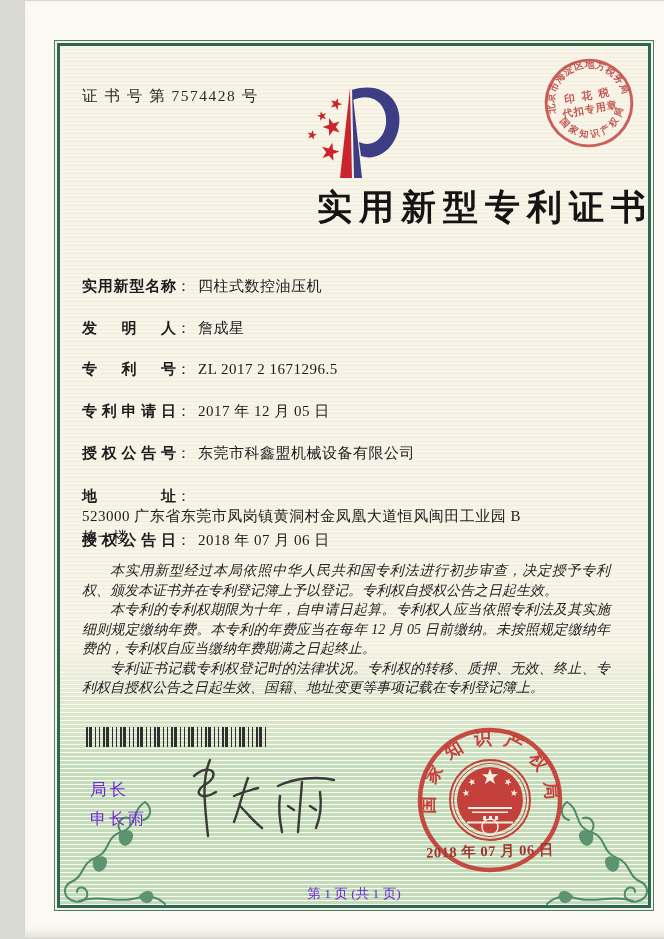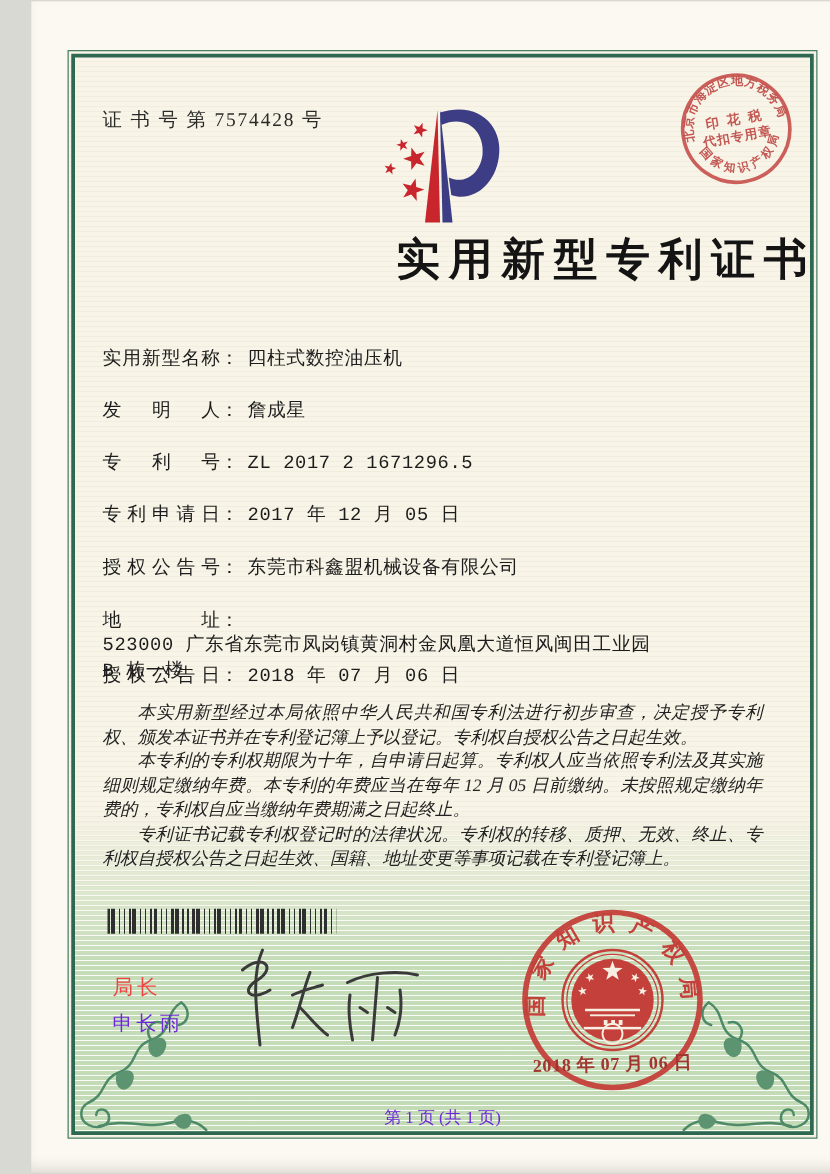--- a/index.html
+++ b/index.html
@@ -30,39 +30,39 @@
     left:30px;top:40px;width:600px;height:871px;box-sizing:border-box;
     border:1px solid #4a7f66;pointer-events:none;
   }
   #frame::after{content:"";position:absolute;inset:2px;border:3px solid #2e6852;}
   #cert-no{left:58px;top:86px;font-size:15.5px;color:#2a2a28;letter-spacing:1.5px;}
   #title{
     left:31px;top:184px;width:598px;text-align:right;
     font-size:35px;font-weight:600;letter-spacing:7px;color:#141414;
   }
   .frow{left:58px;width:540px;font-size:15px;color:#1c1c1c;}
-  .flabel{display:inline-block;width:94px;text-align:justify;text-align-last:justify;vertical-align:top;}
+  .flabel{display:inline-block;width:94px;text-align:justify;text-align-last:justify;vertical-align:top;font-weight:bold;}
   .colon{margin-right:7px;}
-  .fvalue{letter-spacing:0.5px;font-family:Liberation Mono, monospace;}
+  .fvalue{letter-spacing:0.5px;}
   .addr-val{display:inline-block;width:452px;vertical-align:top;line-height:21px;}
   #grant-no{position:absolute;left:312px;top:0;white-space:nowrap;}
   .para{
     position:static;margin:0;text-indent:2em;text-align:justify;
     font-size:14px;line-height:19.5px;color:#222;font-style:italic;
   }
   #paras{left:58px;top:561px;width:528px;}
   #barcode{
     left:62px;top:727px;width:183px;height:20px;
     background:repeating-linear-gradient(90deg,
       #2e2e2e 0 2px, transparent 2px 3px,
       #2e2e2e 3px 6px, transparent 6px 9px,
       #2e2e2e 9px 10px, transparent 10px 13px,
       #2e2e2e 13px 14px, transparent 14px 17px);
   }
-  #signer-role{left:66px;top:779px;font-size:16.5px;letter-spacing:3px;color:#ef4444;font-family:"Liberation Sans","DejaVu Sans",sans-serif;}
+  #signer-role{left:66px;top:779px;font-size:16.5px;letter-spacing:3px;color:#6d28d9;font-family:"Liberation Sans","DejaVu Sans",sans-serif;}
   #signer-name{left:66px;top:809px;font-size:16px;letter-spacing:3px;color:#6d28d9;font-family:"Liberation Sans","DejaVu Sans",sans-serif;}
   #seal-date{
     left:388px;top:842px;width:156px;text-align:center;
     font-size:14.5px;font-weight:bold;color:#a23530;letter-spacing:0.5px;
     transform:rotate(-1.5deg);
   }
   #footer{left:31px;top:885px;width:598px;text-align:center;font-size:13.5px;color:#6d28d9;}
   #tax-stamp{left:492px;top:30px;transform:rotate(-10deg);opacity:0.92;}
   #seal{left:380px;top:714px;}
   .no-select{user-select:none;margin-left:24px;}

